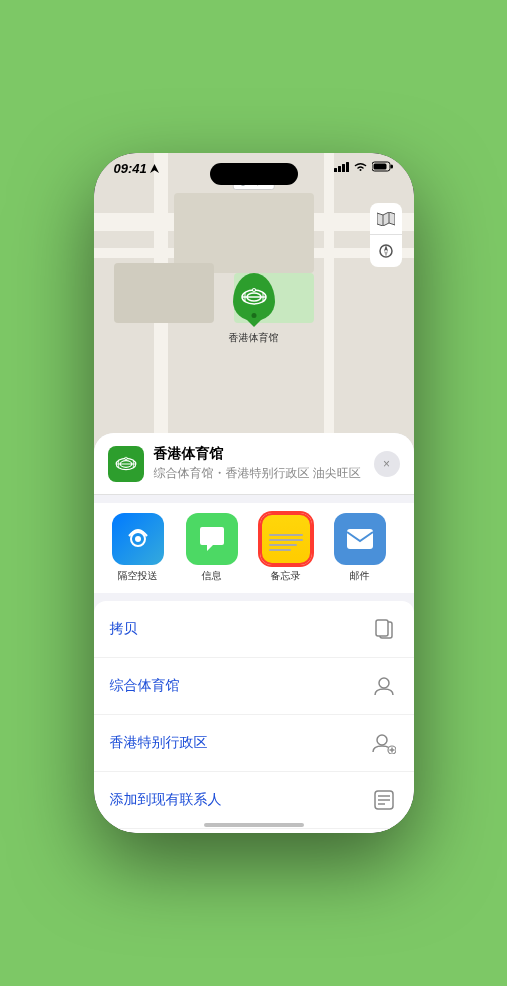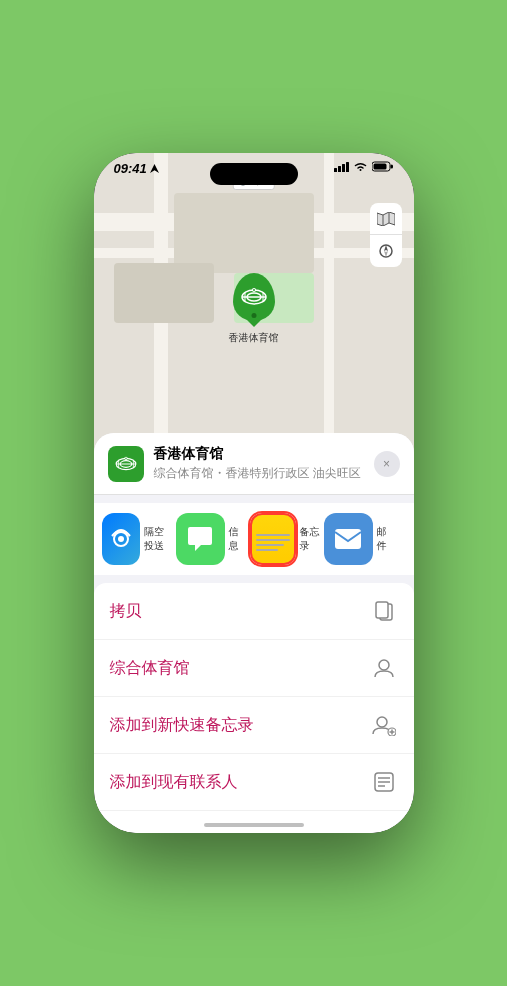--- a/index.html
+++ b/index.html
@@ -330,21 +330,21 @@
       padding: 10px 8px;
       display: flex;
       align-items: center;
       gap: 2px;
       margin-bottom: 8px;
       overflow: hidden;
     }
 
     .share-item {
       display: flex;
-      flex-direction: row;
+      flex-direction: column;
       align-items: center;
       gap: 4px;
       width: 72px;
       flex-shrink: 0;
     }
 
     .share-icon-wrap {
       width: 52px;
       height: 52px;
       border-radius: 12px;
@@ -383,22 +383,22 @@
       padding: 14px 16px;
       border-bottom: 1px solid #f0f0f0;
       cursor: pointer;
     }
 
     .action-item:last-child {
       border-bottom: none;
     }
 
     .action-text {
-      font-size: 16px;
-      color: #be185d;
+      font-size: 14px;
+      color: #1d4ed8;
     }
 
     .action-icon {
       width: 28px;
       height: 28px;
       display: flex;
       align-items: center;
       justify-content: center;
       color: #888;
       font-size: 18px;
@@ -617,21 +617,21 @@
           <span class="action-text">综合体育馆</span>
           <div class="action-icon">
             <svg width="22" height="22" viewBox="0 0 22 22" fill="none">
               <circle cx="11" cy="8" r="5" stroke="#888" stroke-width="1.5"></circle>
               <path d="M2 20 Q2 14 11 14 Q20 14 20 20" stroke="#888" stroke-width="1.5" fill="none"></path>
             </svg>
           </div>
         </div>
 
         <div class="action-item">
-          <span class="action-text">添加到新快速备忘录</span>
+          <span class="action-text">香港特别行政区</span>
           <div class="action-icon">
             <svg width="24" height="22" viewBox="0 0 24 22" fill="none">
               <circle cx="10" cy="8" r="5" stroke="#888" stroke-width="1.5"></circle>
               <path d="M1 20 Q1 14 10 14 Q19 14 19 20" stroke="#888" stroke-width="1.5" fill="none"></path>
               <circle cx="20" cy="18" r="4" fill="white" stroke="#888" stroke-width="1.2"></circle>
               <line x1="20" y1="15.5" x2="20" y2="20.5" stroke="#888" stroke-width="1.5"></line>
               <line x1="17.5" y1="18" x2="22.5" y2="18" stroke="#888" stroke-width="1.5"></line>
             </svg>
           </div>
         </div>

